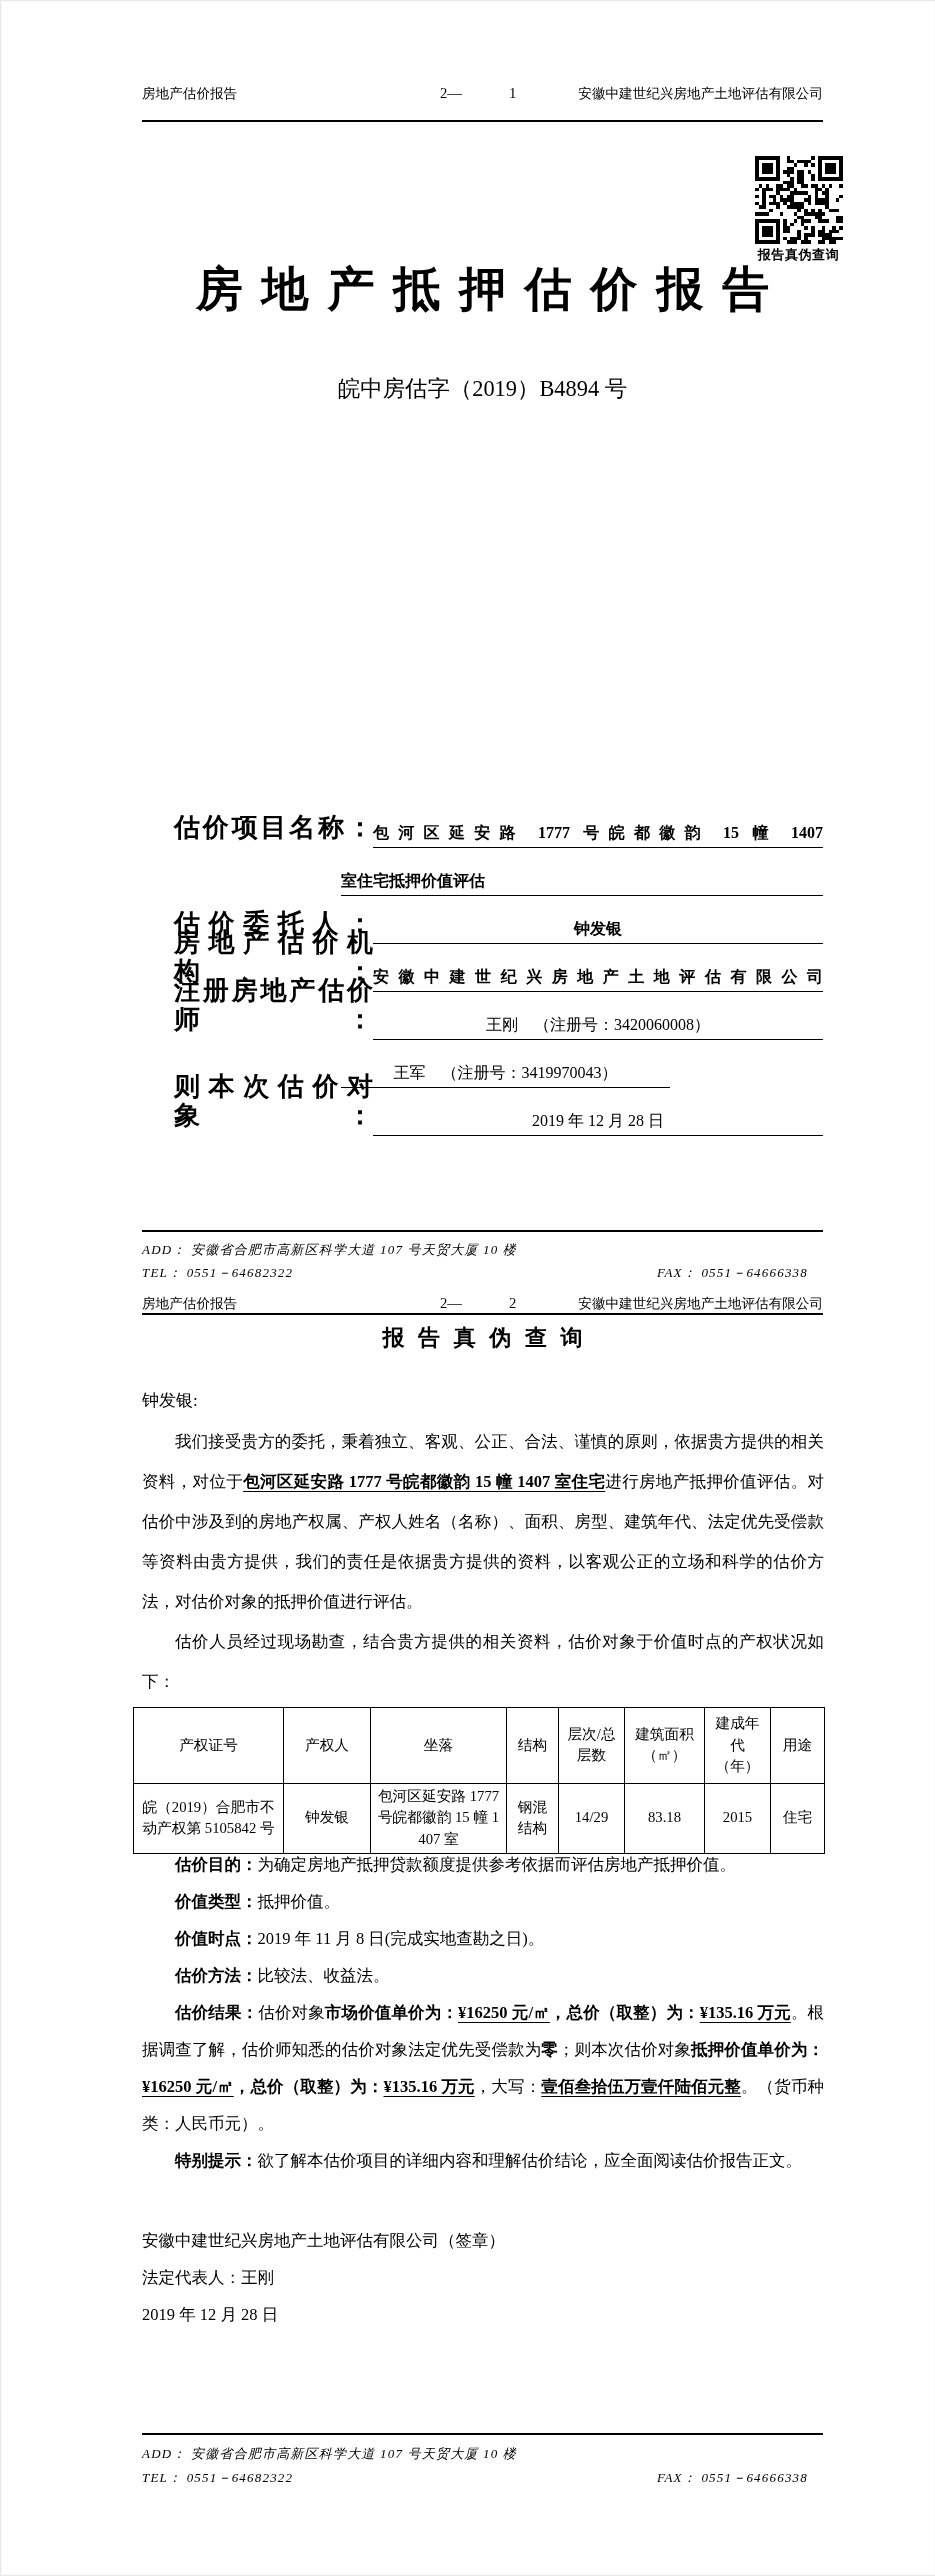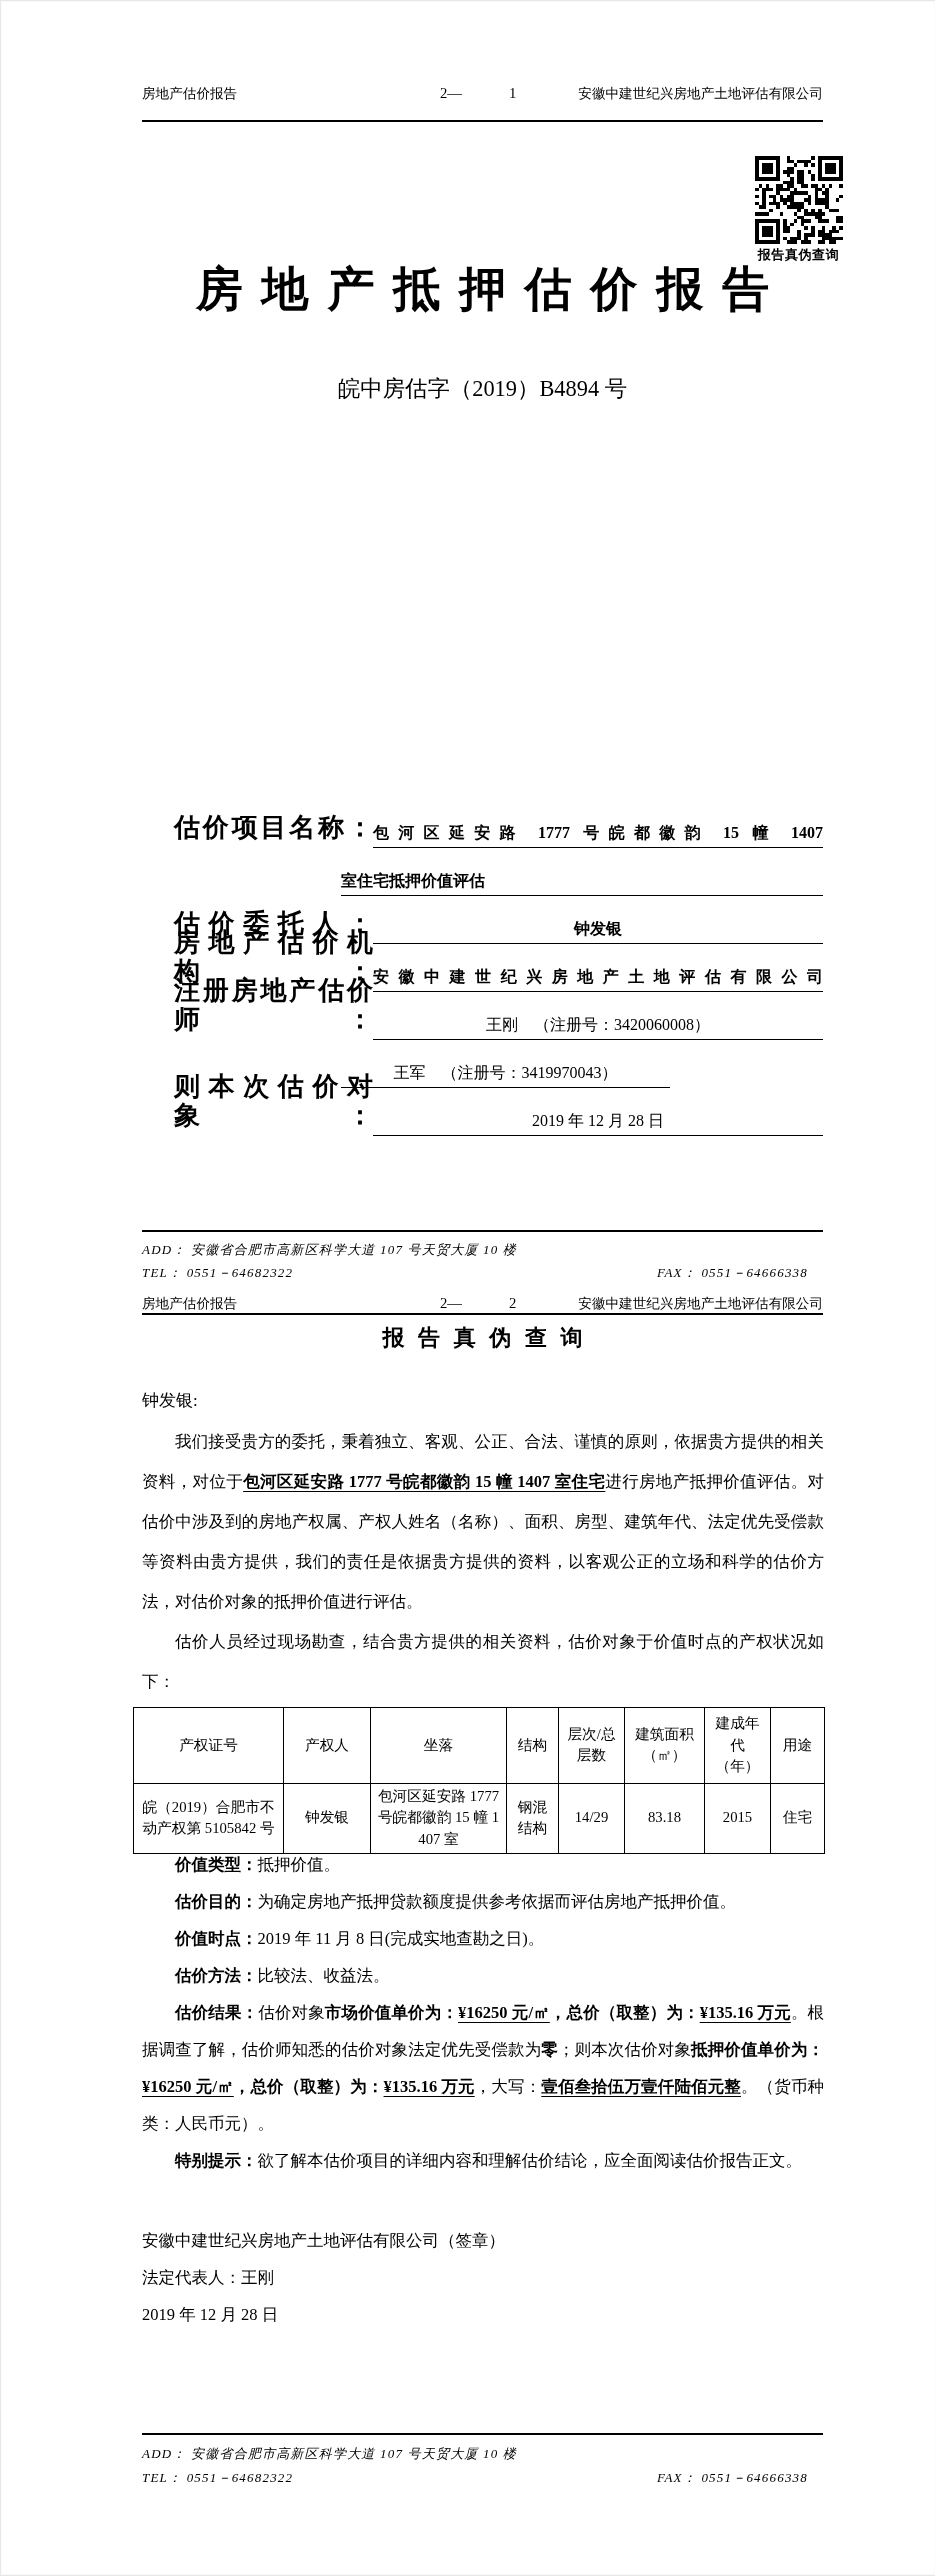--- a/index.html
+++ b/index.html
@@ -468,22 +468,22 @@
         <td>14/29</td>
         <td>83.18</td>
         <td>2015</td>
         <td>住宅</td>
       </tr>
     </tbody>
   </table>
 </div>
 
 <div class="abs body-text" id="body2">
+  <p><span class="b">估价目的：</span><span>为确定房地产抵押贷款额度提供参考依据而评估房地产抵押价值。</span></p>
   <p><span class="b">价值类型：</span><span>抵押价值。</span></p>
-  <p><span class="b">估价目的：</span><span>为确定房地产抵押贷款额度提供参考依据而评估房地产抵押价值。</span></p>
   <p><span class="b">价值时点：</span><span>2019 年 11 月 8 日(完成实地查勘之日)。</span></p>
   <p><span class="b">估价方法：</span><span>比较法、收益法。</span></p>
   <p><span class="b">估价结果：</span><span>估价对象</span><span class="b">市场价值单价为：</span><span class="b u">¥16250 元/㎡</span><span class="b">，总价（取整）为：</span><span class="b u">¥135.16 万元</span><span>。根据调查了解，估价师知悉的估价对象法定优先受偿款为</span><span class="b">零</span><span>；则本次估价对象</span><span class="b">抵押价值单价为：</span><span class="b u">¥16250 元/㎡</span><span class="b">，总价（取整）为：</span><span class="b u">¥135.16 万元</span><span>，大写：</span><span class="b u">壹佰叁拾伍万壹仟陆佰元整</span><span>。（货币种类：人民币元）。</span></p>
   <p><span class="b">特别提示：</span><span>欲了解本估价项目的详细内容和理解估价结论，应全面阅读估价报告正文。</span></p>
 </div>
 
 <div class="abs" id="sig">
   <div class="s1">安徽中建世纪兴房地产土地评估有限公司（签章）</div>
   <div class="s2">法定代表人：王刚</div>
   <div class="s3">2019 年 12 月 28 日</div>

